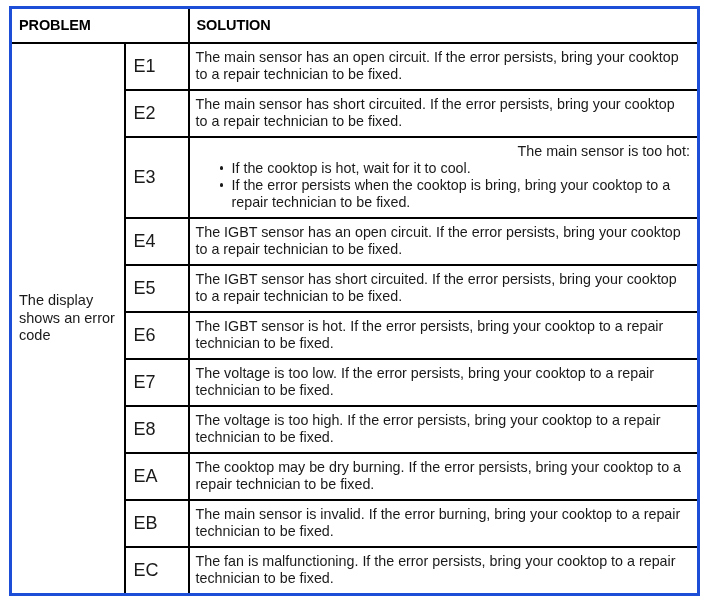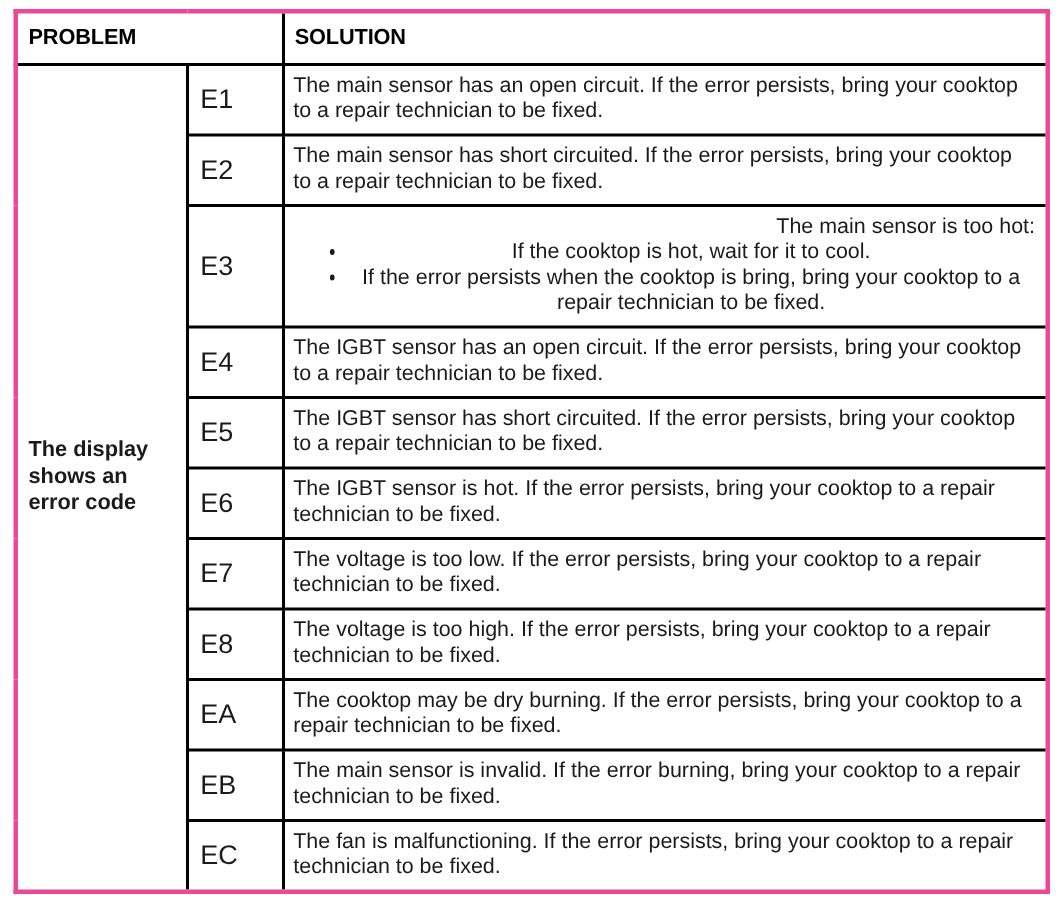--- a/index.html
+++ b/index.html
@@ -33,21 +33,21 @@
     background: #ffffff;
   }
 
   table.troubleshooting,
   table.troubleshooting td,
   table.troubleshooting th {
     border: 2px solid #000000;
   }
 
   table.troubleshooting {
-    border: 3px solid #ec4899;
+    border: 3px solid #1d4ed8;
   }
 
   th.col-head {
     text-align: left;
     vertical-align: middle;
     font-weight: bold;
     font-size: 14.5px;
     letter-spacing: -0.1px;
     padding: 6px 0 7px 7px;
     height: 20px;
@@ -55,21 +55,20 @@
     color: #000000;
   }
 
   td.problem-cell {
     vertical-align: middle;
     font-size: 14.5px;
     line-height: 17.5px;
     padding: 4px 6px 4px 7px;
     width: 114px;
     background: #ffffff;
-    font-weight: bold;
   }
 
   td.code-cell {
     vertical-align: middle;
     font-size: 18px;
     line-height: 17px;
     padding: 4px 6px 4px 8px;
     width: 64px;
     background: #ffffff;
   }
@@ -90,21 +89,20 @@
 
   ul.sol-list {
     margin: 0;
     padding: 0 0 0 24px;
     list-style: none;
   }
   ul.sol-list li {
     position: relative;
     padding-left: 12px;
     line-height: 17px;
-    text-align: center;
   }
   ul.sol-list li .bullet-dot {
     position: absolute;
     left: 0;
     top: 6px;
     width: 3.5px;
     height: 3.5px;
     background: #1a1a1a;
     border-radius: 50%;
   }

